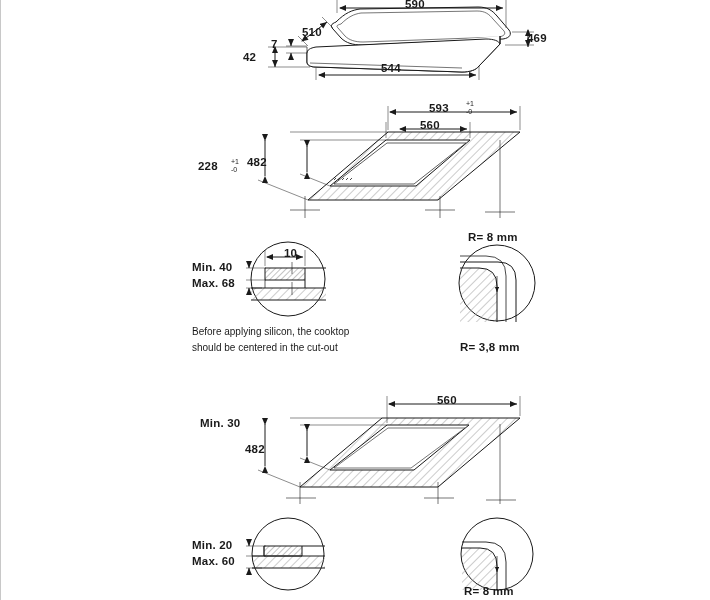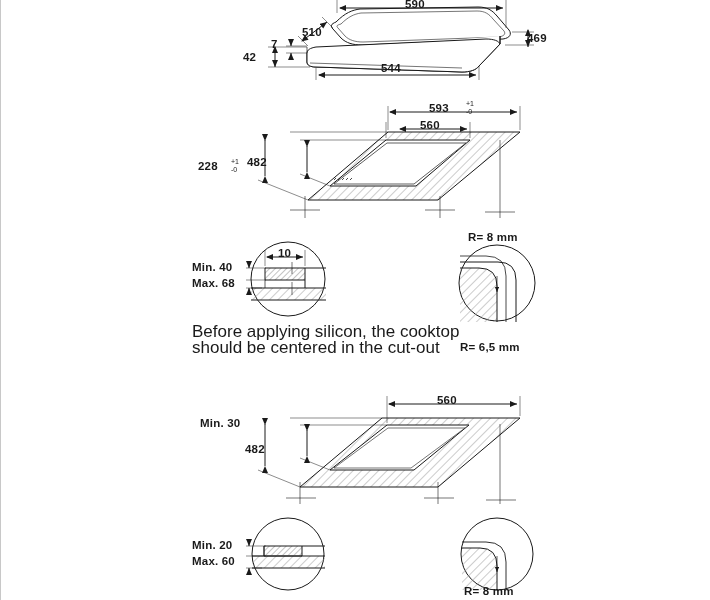--- a/index.html
+++ b/index.html
@@ -28,21 +28,21 @@
     font-size: 11.5px;
     color: #1a1a1a;
     white-space: nowrap;
     letter-spacing: 0.2px;
   }
   .lbl.bold {
     font-weight: bold;
   }
   .note {
     position: absolute;
-    font-size: 17px;
+    font-size: 10px;
     color: #1a1a1a;
     line-height: 16px;
     white-space: nowrap;
   }
   .tolerance {
     position: absolute;
     font-size: 7px;
     line-height: 7.5px;
     color: #1a1a1a;
     text-align: left;
@@ -247,24 +247,24 @@
   <div class="lbl bold" style="left:420px; top:119px;">560</div>
   <div class="lbl bold" style="left:198px; top:160px;">228</div>
   <div class="tolerance" style="left:231px; top:158px;">
     <div>+1</div>
     <div>-0</div>
   </div>
   <div class="lbl bold" style="left:247px; top:156px;">482</div>
 
   <div class="lbl bold" style="left:192px; top:261px;">Min. 40</div>
   <div class="lbl bold" style="left:192px; top:277px;">Max. 68</div>
-  <div class="lbl bold" style="left:278px; top:247px;text-align:right;">10</div>
+  <div class="lbl bold" style="left:284px; top:247px;text-align:right;">10</div>
 
   <div class="lbl bold" style="left:468px; top:231px;">R= 8 mm</div>
-  <div class="lbl bold" style="left:460px; top:341px;">R= 6,5 mm</div>
+  <div class="lbl bold" style="left:460px; top:341px;">R= 3,8 mm</div>
 
   <div class="note" style="left:192px; top:324px;">
     <div>Before applying silicon, the cooktop</div>
     <div>should be centered in the cut-out</div>
   </div>
 
   <div class="lbl bold" style="left:437px; top:394px;">560</div>
   <div class="lbl bold" style="left:200px; top:417px;">Min. 30</div>
   <div class="lbl bold" style="left:245px; top:443px;">482</div>
 

